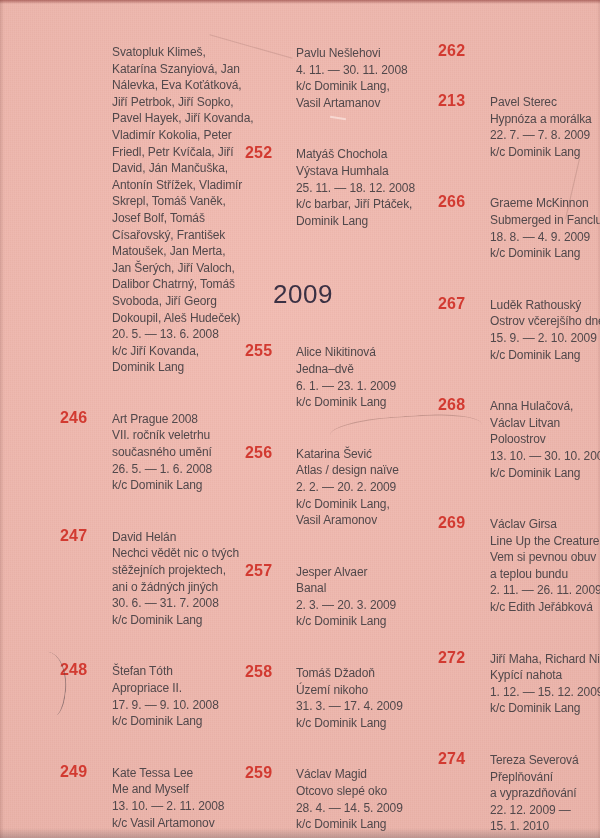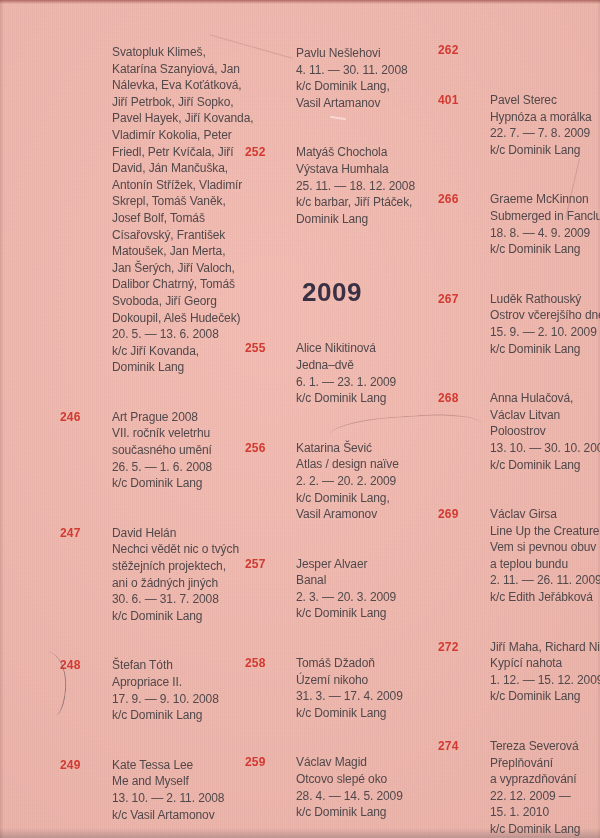--- a/index.html
+++ b/index.html
@@ -29,34 +29,34 @@
 
   .col{position:absolute;}
   #col1{left:60px;top:44px;width:232px;}
   #col2{left:245px;top:45px;width:195px;}
   #col3{left:438px;top:42px;width:165px;}
 
   .entry{display:flex;align-items:baseline;margin-top:33px;}
   .entry:first-child{margin-top:0;}
   .num{
     flex:0 0 52px;
-    font-size:12px;font-weight:bold;line-height:17px;
+    font-size:16px;font-weight:bold;line-height:17px;
     color:var(--accent,#d23a31);
     letter-spacing:.2px;
   }
   #col2 .num{flex-basis:51px;}
   .body{
     font-size:12px;line-height:16.6px;
     letter-spacing:-.1px;
     color:var(--ink,#51484b);
     white-space:pre;
   }
   .year{
-    margin:50px 0 18px 57px;
-    font-size:26px;line-height:30px;font-weight:bold;
+    margin:50px 0 18px 28px;
+    font-size:26px;line-height:30px;font-weight:normal;
     color:var(--heading,#3b3144);
     letter-spacing:.5px;
   }
 
   
   .mark{position:absolute;pointer-events:none;}
   .pencil-arc{
     left:30px;top:652px;width:36px;height:62px;
     border-right:1.5px solid rgba(82,70,74,.55);
     border-radius:0 100% 30% 0 / 0 100% 55% 0;
@@ -210,21 +210,21 @@
 26. 5. — 11. 6. 2009
 k/c Dominik Lang</div>
     </div>
   </div>
 
   <div class="col" id="col3">
     <div class="entry">
       <div class="num">262</div>
     </div>
     <div class="entry">
-      <div class="num">401</div>
+      <div class="num">213</div>
       <div class="body">Pavel Sterec
 Hypnóza a morálka
 22. 7. — 7. 8. 2009
 k/c Dominik Lang</div>
     </div>
     <div class="entry">
       <div class="num">266</div>
       <div class="body">Graeme McKinnon
 Submerged in Fanclub
 18. 8. — 4. 9. 2009

